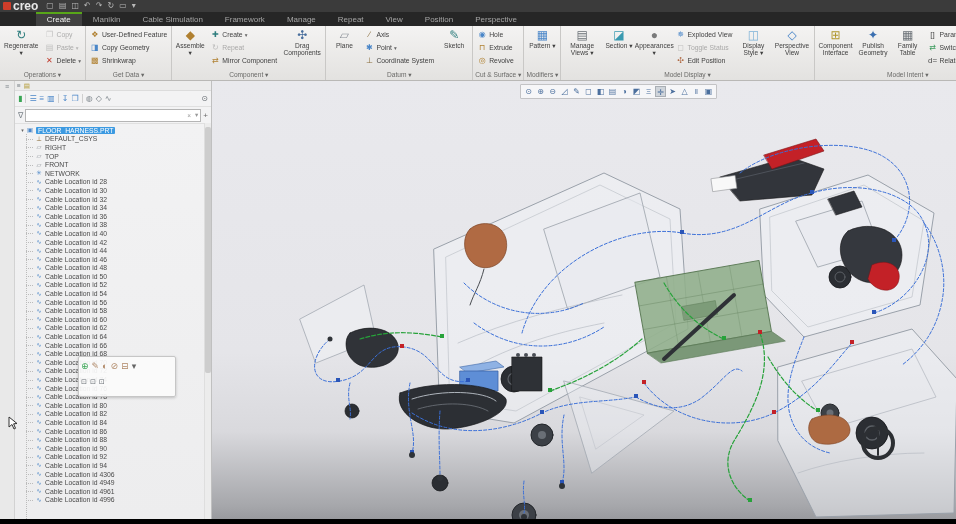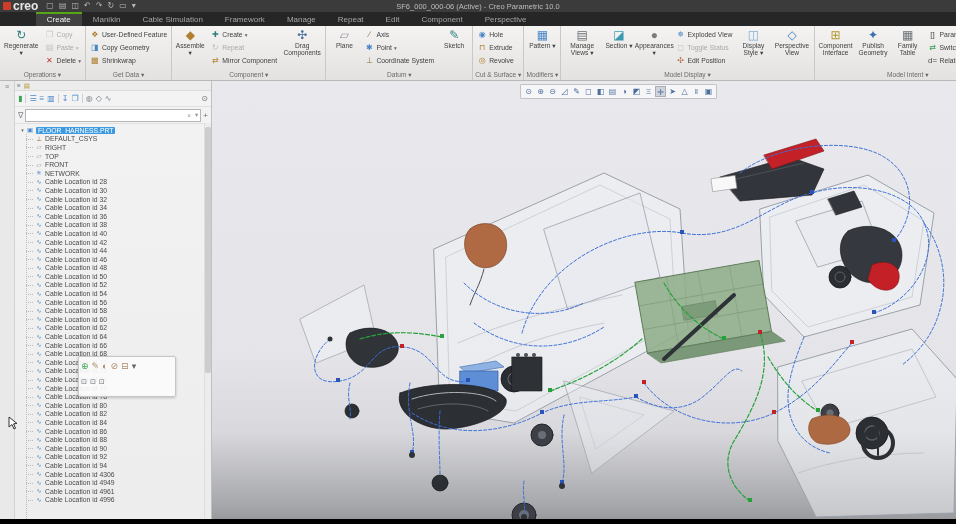--- a/index.html
+++ b/index.html
@@ -97,33 +97,32 @@
   <div class="qat" id="qat">
       <span class="ic" style="color: rgb(185, 185, 185);">▢</span>
       <span class="ic" style="color: rgb(185, 185, 185);">▤</span>
       <span class="ic" style="color: rgb(185, 185, 185);">◫</span>
       <span class="ic" style="color: rgb(185, 185, 185);">↶</span>
       <span class="ic" style="color: rgb(185, 185, 185);">↷</span>
       <span class="ic" style="color: rgb(185, 185, 185);">↻</span>
       <span class="ic" style="color: rgb(185, 185, 185);">▭</span>
       <span class="ic" style="color: rgb(185, 185, 185);">▾</span>
     </div>
-  <div class="tb-title">SF6_000_000-06 (Active) - Creo Parametric 10.0</div>
 </div>
 
 <div class="tabbar" id="tabbar">
     <div class="tab file">File</div>
     <div class="tab active">Create</div>
     <div class="tab">Manikin</div>
     <div class="tab">Cable Simulation</div>
     <div class="tab">Framework</div>
     <div class="tab">Manage</div>
     <div class="tab">Repeat</div>
-    <div class="tab">Edit</div>
-    <div class="tab">Component</div>
+    <div class="tab">View</div>
+    <div class="tab">Position</div>
     <div class="tab">Perspective</div>
   </div>
 
 <div class="ribbon" id="ribbon">
     <div class="rb-group">
       <div class="rb-row">
         <button class="rb-big">
           <span class="ic" style="color: rgb(46, 125, 125);">↻</span>
           <div class="lb">Regenerate ▾</div>
         </button>

